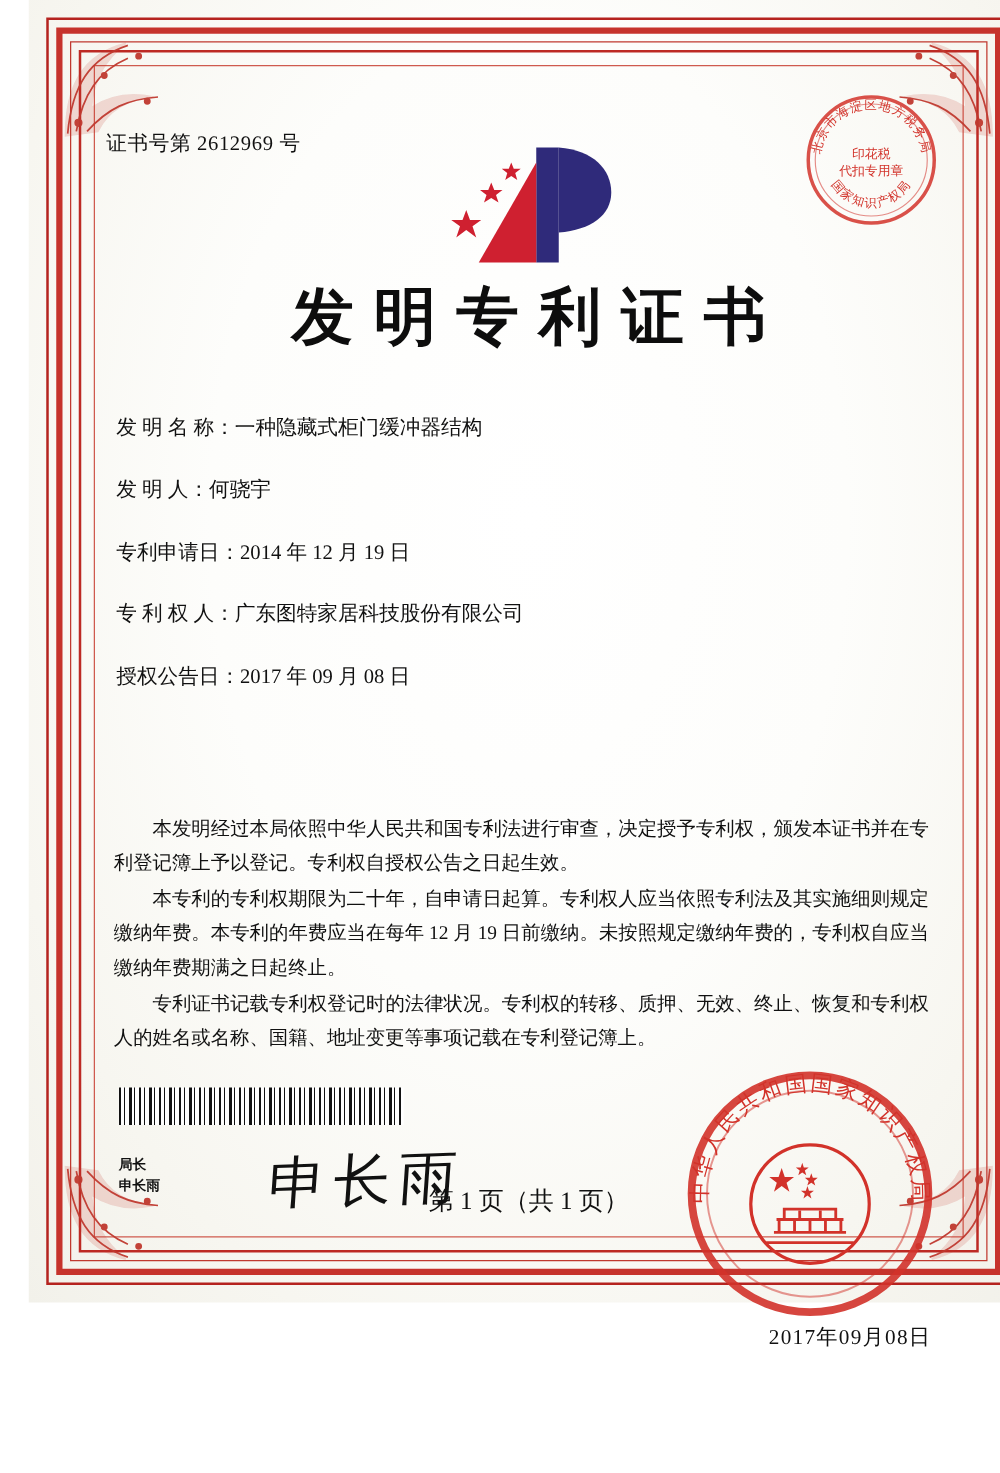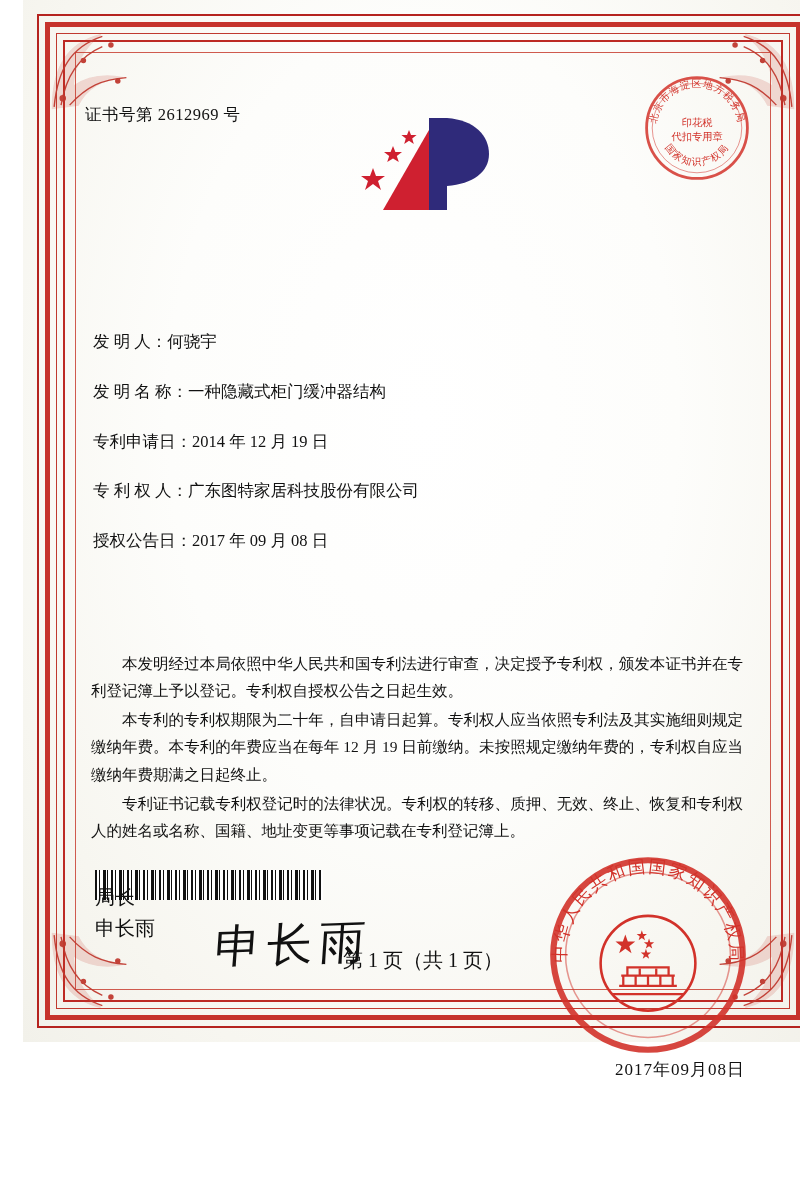--- a/index.html
+++ b/index.html
@@ -162,24 +162,24 @@
       #111 0px, #111 2px, #fff 2px, #fff 4px,
       #111 4px, #111 5px, #fff 5px, #fff 8px,
       #111 8px, #111 11px, #fff 11px, #fff 12px,
       #111 12px, #111 13px, #fff 13px, #fff 16px
     );
   }
 
   .sig-block {
     position: absolute;
     left: 10px;
-    top: 820px;
-    font-size: 20px;
+    top: 862px;
+    font-size: 11px;
     line-height: 1.55;
-    font-weight: normal;
+    font-weight: bold;
     color: #111;
   }
   .signature {
     position: absolute;
     left: 130px;
     top: 852px;
     font-size: 46px;
     color: #111;
     font-family: "DejaVu Serif", "Liberation Serif", serif;
     transform: skewX(-6deg) rotate(-2deg);
@@ -304,27 +304,28 @@
         <path d="M104 8 C132 10 146 26 146 44 C146 62 130 74 104 76 Z" fill="#2f2a7a"></path>
         <path d="M86 20 L86 100 L40 100 Z" fill="#cf2030"></path>
         <g fill="#cf2030">
           <polygon points="30,58 33,66 42,66 35,71 38,80 30,74 22,80 25,71 18,66 27,66"></polygon>
           <polygon points="50,36 52.4,42 59,42 53.8,46 55.8,52 50,48.4 44.2,52 46.2,46 41,42 47.6,42"></polygon>
           <polygon points="66,20 68,25 73.6,25 69.2,28.4 70.8,34 66,30.8 61.2,34 62.8,28.4 58.4,25 64,25"></polygon>
         </g>
       </svg>
     </div>
 
+    <div class="doc-title">发明专利证书</div>
 
     <div class="fields">
       <div class="field">
+        <span class="lbl">发 明 名 称：</span><span class="val">一种隐藏式柜门缓冲器结构</span>
+      </div>
+      <div class="field">
         <span class="lbl">发 明 人：</span><span class="val">何骁宇</span>
-      </div>
-      <div class="field">
-        <span class="lbl">发 明 名 称：</span><span class="val">一种隐藏式柜门缓冲器结构</span>
       </div>
       <div class="field">
         <span class="lbl">专利申请日：</span><span class="val">2014 年 12 月 19 日</span>
       </div>
       <div class="field">
         <span class="lbl">专 利 权 人：</span><span class="val">广东图特家居科技股份有限公司</span>
       </div>
       <div class="field">
         <span class="lbl">授权公告日：</span><span class="val">2017 年 09 月 08 日</span>
       </div>

